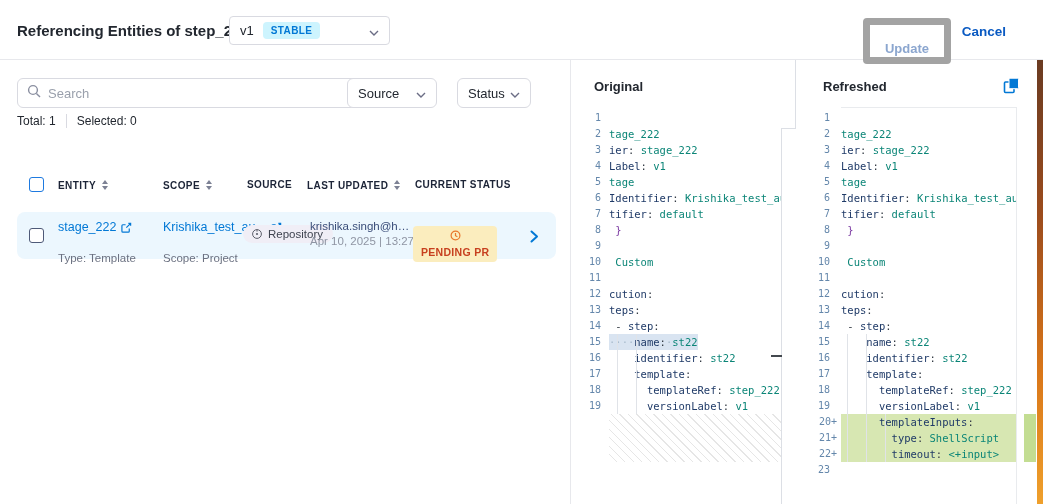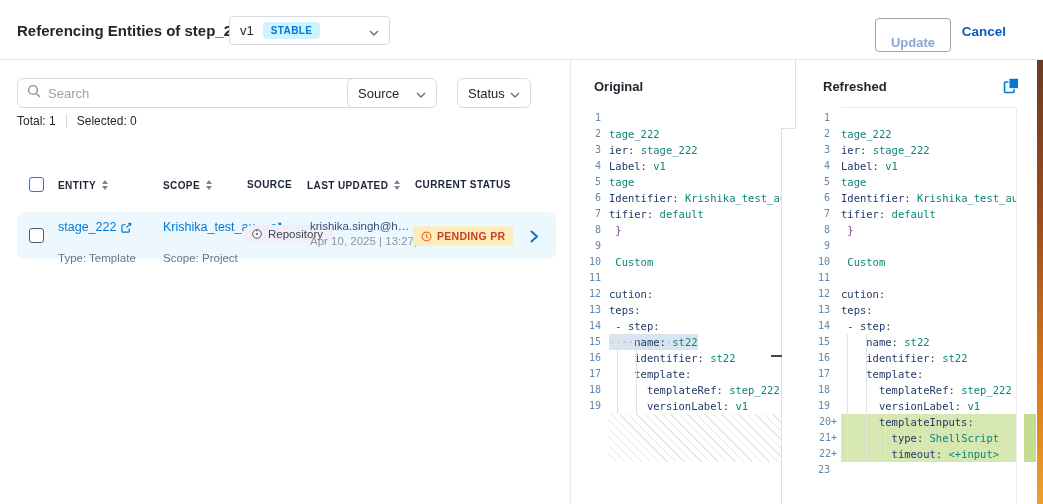--- a/index.html
+++ b/index.html
@@ -8,21 +8,21 @@
     position:relative; width:1043px; height:504px; overflow:hidden;
     font-family:"Liberation Sans", sans-serif; background:#fff; color:#22272f;
   }
   
   .topbar { position:absolute; left:0; top:0; width:100%; height:60px; border-bottom:1px solid #e7e8ec; background:#fff; }
   .page-title { position:absolute; left:17px; top:22px; font-size:15px; font-weight:700; color:#22272f; }
   .version-select { position:absolute; left:229px; top:16px; width:161px; height:29px; border:1px solid #d9dae1; border-radius:4px; background:#fff; display:flex; align-items:center; padding:0 10px; gap:9px; cursor:pointer; }
   .version-value { font-size:13px; color:#22272f; }
   .stable-badge { background:#cdf4fe; color:#0278d5; font-size:10px; font-weight:700; letter-spacing:.4px; padding:3px 8px; border-radius:4px;text-align:right; }
   .version-select .chev { margin-left:auto; }
-  .update-btn { position:absolute; right:92px; top:18px; height:28px; padding:16px 15px; background:#fff; border:1px solid #a3a3a3; border-radius:4px; color:#8ba6cf; font-weight:700; font-size:13px; font-family:inherit; }
+  .update-btn { position:absolute; right:92px; top:18px; height:28px; padding:16px 15px; background:#fff; border:7px solid #a3a3a3; border-radius:4px; color:#8ba6cf; font-weight:700; font-size:13px; font-family:inherit; }
   .cancel-btn { position:absolute; right:37px; top:24px; color:#0a5ac2; font-weight:700; font-size:13.5px; background:none; border:none; font-family:inherit; cursor:pointer; }
 
   
   .search-box { position:absolute; left:17px; top:78px; width:352px; height:30px; border:1px solid #d9dae1; border-radius:6px; display:flex; align-items:center; padding:0 9px; gap:7px; background:#fff; }
   .search-box input { border:none; outline:none; flex:1; font-size:13px; font-family:inherit; color:#22272f; background:transparent; }
   .search-box input::placeholder { color:#9aa0ac; }
   .dd { position:absolute; top:78px; height:30px; border:1px solid #d9dae1; border-radius:6px; background:#fff; display:flex; align-items:center; justify-content:space-between; padding:0 10px; font-size:13px; color:#22272f; cursor:pointer; }
   .dd-source { left:347px; width:90px; }
   .dd-status { left:457px; width:74px; }
   .totals { position:absolute; left:17px; top:114px; display:flex; align-items:center; gap:10px; font-size:12px; color:#22272f; }
@@ -35,21 +35,21 @@
   .row { position:absolute; left:17px; top:212px; width:539px; height:47px; background:#ecf7fe; border-radius:8px; cursor:pointer; }
   .cb-row { position:absolute; left:12px; top:16px; border:1.6px solid #4e5a78; }
   .cell-link { display:flex; align-items:center; gap:5px; font-size:12.5px; color:#0278d5; font-weight:400; }
   .cell-sub { font-size:11.5px; color:#6b7181; margin-top:18px; }
   .ent-block { position:absolute; left:41px; top:8px; }
   .scope-block { position:absolute; left:146px; top:8px; }
   .pill { position:absolute; left:226px; top:13px; background:#f0eef6; border-radius:11px; padding:3px 10px 3px 8px; display:flex; align-items:center; gap:5px; font-size:11.5px; color:#3f4450; font-weight:500;justify-content:space-between; }
   .upd-block { position:absolute; left:293px; top:8px; }
   .upd-by { font-size:11.5px; color:#3a4d79; max-width:102px; overflow:hidden; text-overflow:ellipsis; white-space:nowrap; }
   .upd-at { font-size:11.5px; color:#8f95a3; margin-top:3px; white-space:nowrap; }
-  .status-badge { position:absolute; left:396px; top:14px; background:#fbedbe; border-radius:4px; padding:4px 8px; display:flex; align-items:center; gap:5px; font-size:10.5px; font-weight:700; letter-spacing:.3px; color:#c7401f; }
+  .status-badge { position:absolute; left:396px; top:14px; background:#fbedbe; border-radius:4px; padding:4px 8px; display:flex; align-items:center; gap:5px; font-size:10.5px; font-weight:700; letter-spacing:.3px; color:#c7401f;flex-direction:column; }
   .row-chevron { position:absolute; left:513px; top:17px; }
 
   
   .pane-border { position:absolute; left:570px; top:60px; bottom:0; width:1px; background:#e7e8ec; }
   .diff-title { position:absolute; top:79px; font-size:13px; font-weight:700; color:#22272f; }
   .t-orig { left:594px; } .t-refr { left:823px; }
   .copy-btn { position:absolute; left:1002px; top:77px; width:18px; height:18px; background:none; border:none; cursor:pointer; padding:0; }
   .divider-v1 { position:absolute; left:795px; top:60px; height:69px; width:1px; background:#dcdfe5; }
   .divider-jog { position:absolute; left:781px; top:128px; width:15px; height:1px; background:#dcdfe5; }
   .divider-v2 { position:absolute; left:781px; top:129px; bottom:0; width:1px; background:#dcdfe5; }

